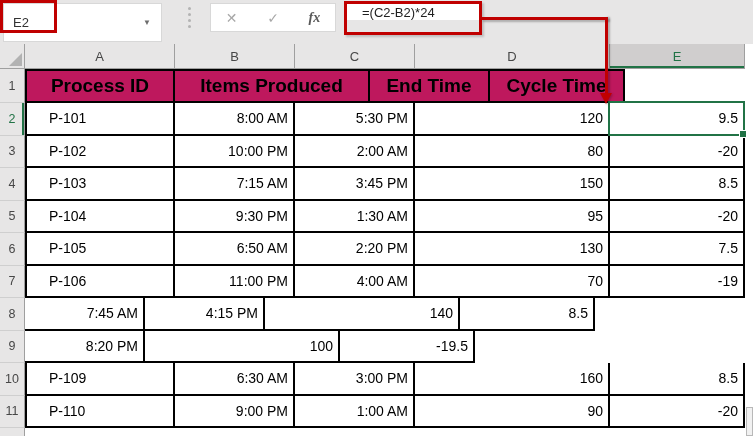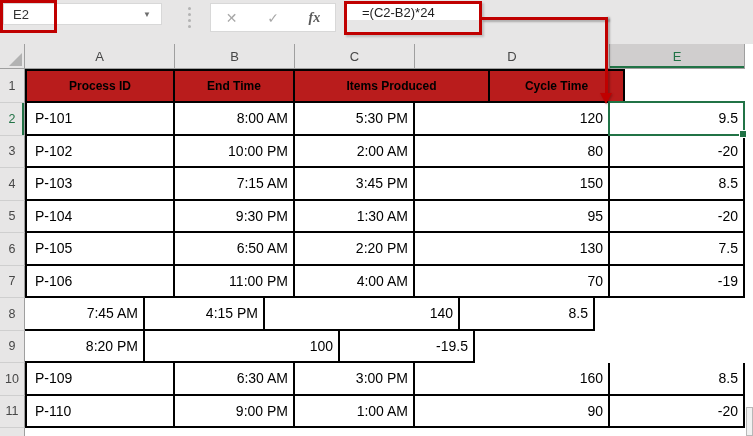--- a/index.html
+++ b/index.html
@@ -2,21 +2,21 @@
 <html><head>
 <meta charset="utf-8">
 <style>
   * { box-sizing: border-box; margin: 0; padding: 0; }
   html,body { background:#fff; }
   body { font-family: "Liberation Sans", sans-serif; }
   .stage { position:relative; width:753px; height:436px; background:#fff; overflow:hidden; }
 
   
   .topbar { position:absolute; left:0; top:0; width:753px; height:44px; background:#e7e6e6; }
-  .namebox { position:absolute; left:3px; top:3px; width:159px; height:22px; background:#fff;
+  .namebox { position:absolute; left:3px; top:3px; width:159px; height:39px; background:#fff;
              border:1px solid #d8d8d8; display:flex; align-items:center; }
   .namebox .ref { padding-left:9px; font-size:13px; color:#333; flex:1; }
   .namebox .dd { color:#6d6d6d; font-size:8px; padding-right:10px; }
   .sep-dots { position:absolute; left:184px; top:4px; width:10px; height:26px; display:flex;
               flex-direction:column; align-items:center; justify-content:center; gap:3px; }
   .sep-dots i { width:3px; height:3px; border-radius:50%; background:#b3b3b3; }
   .fbtns { position:absolute; left:210px; top:3px; width:126px; height:29px; background:#fff;
            border:1px solid #d8d8d8; display:flex; align-items:center; justify-content:space-around; }
   .fbtns .x { color:#a8a8a8; font-size:14px; }
   .fbtns .ok { color:#a8a8a8; font-size:14px; }
@@ -55,30 +55,30 @@
                   border-left:13px solid transparent; border-bottom:13px solid #b2b2b2; }
   .colheads .ch.selcol { background:#d0cece; color:#217346; box-shadow:inset 0 -2px 0 #217346; }
 
   
   .rowhead { background:#e7e6e6; border-right:1px solid #9f9f9f; border-bottom:1px solid #cfcfcf;
              display:flex; align-items:center; justify-content:center; font-size:12.5px; color:#474747; }
   .rowhead.active { color:#217346; box-shadow:inset -2px 0 0 #217346; }
 
   
   .hrow { height:34px; }
-  .hrow .hcell { background:#b91c1c; border-top:2px solid #000; border-right:2px solid #000; border-bottom:2px solid #000;
+  .hrow .hcell { background:#be185d; border-top:2px solid #000; border-right:2px solid #000; border-bottom:2px solid #000;
                  display:flex; align-items:center; justify-content:center;
-                 font-weight:bold; font-size:12px; color:#000; }
+                 font-weight:bold; font-size:19px; color:#000; }
   .hrow .hcell.first { border-left:2px solid #000; }
 
   
   .drow { height:32.5px; }
   .drow .cell { background:#fff; border-right:2px solid #000; border-bottom:2px solid #000;
                 display:flex; align-items:center; font-size:14px; color:#000; position:relative; }
-  .drow .cell.first { border-left:2px solid #000; justify-content:flex-start; padding-left:8px; }
+  .drow .cell.first { border-left:2px solid #000; justify-content:flex-start; padding-left:22px; }
   .drow .cell.num { justify-content:flex-end; padding-right:5px; }
   .drow .cell.sel::before { content:''; position:absolute; inset:-2px; border:2px solid #217346; z-index:5; }
   .drow .cell.sel::after { content:''; position:absolute; right:-4px; bottom:-4px; width:6px; height:6px;
                 background:#217346; border:1px solid #fff; z-index:6; }
 
   
   .stubrow { height:8px; }
   .stubrow .rowhead { border-bottom:none; }
   .scroll-stub { position:absolute; left:746px; top:407px; width:7px; height:29px;
                  background:#f1f1f1; border:1px solid #b8b8b8; }
@@ -120,22 +120,22 @@
       <div class="ch col-a">A</div>
       <div class="ch col-b">B</div>
       <div class="ch col-c">C</div>
       <div class="ch col-d">D</div>
       <div class="ch col-e selcol">E</div>
     </div>
 
     <div class="flexrow hrow">
       <div class="rowhead col-rh">1</div>
       <div class="hcell col-a first">Process ID</div>
+      <div class="hcell col-d">Items Produced</div>
       <div class="hcell col-c">End Time</div>
-      <div class="hcell col-d">Items Produced</div>
       <div class="hcell col-e">Cycle Time</div>
     </div>
 
     <div id="rows-host">
   <div class="flexrow drow">
     <div class="rowhead col-rh active">2</div>
     <div class="cell col-a first">P-101</div>
     <div class="cell col-b num">8:00 AM</div>
     <div class="cell col-c num">5:30 PM</div>
     <div class="cell col-d num">120</div>

